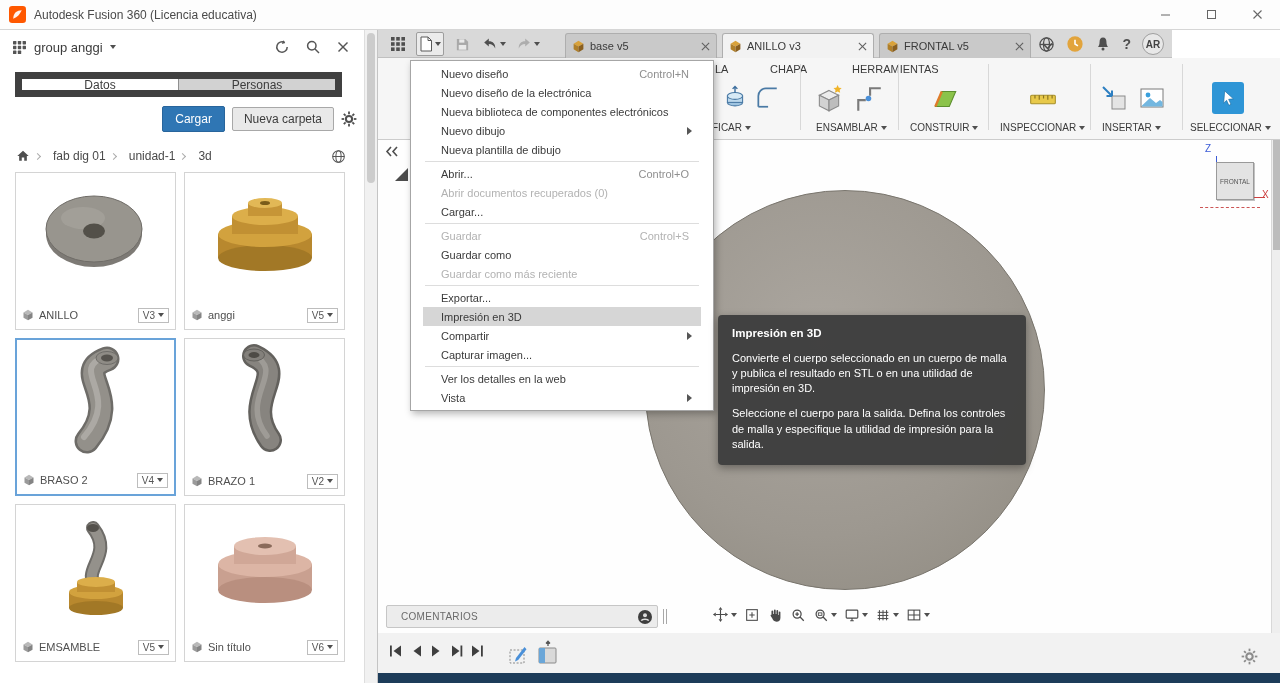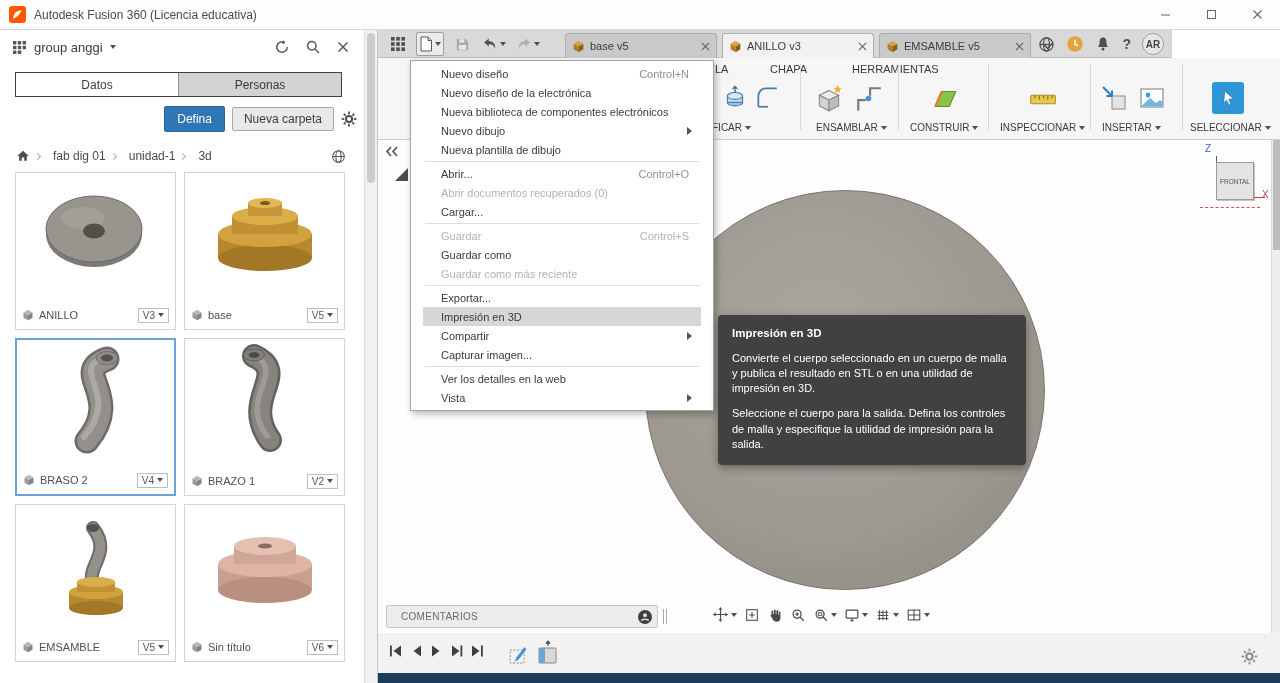--- a/index.html
+++ b/index.html
@@ -16,21 +16,21 @@
   .win-btn { width:46px; height:100%; display:flex; align-items:center; justify-content:center; }
 
   
   .left-panel { position:absolute; left:0; top:30px; width:378px; height:653px; background:#fff;
                 border-right:1px solid #c4c4c4; }
   .panel-header { position:absolute; left:0; top:0; width:362px; height:34px; display:flex;
                   align-items:center; padding:0 12px; gap:7px; }
   .team-name { font-size:13px; color:#3c3c3c; }
   .header-actions { margin-left:auto; display:flex; gap:15px; align-items:center; }
   .seg-tabs { position:absolute; left:15px; top:42px; width:327px; height:25px; display:flex;
-              border:1px solid #404040; }
+              border:7px solid #404040; }
   .seg-tab { flex:1; display:flex; align-items:center; justify-content:center; font-size:12px;
              color:#3c3c3c; background:#d2d2d2; cursor:default; }
   .seg-tab.active { background:#ffffff; }
   .seg-tab + .seg-tab { border-left:1px solid #8f8f8f; }
   .panel-actions { position:absolute; right:20px; top:76px; display:flex; gap:7px; align-items:center; }
   .btn-cargar { background:#2f76b4; color:#fff; border:1px solid #28659c; font-size:12px;
                 padding:5px 12px; border-radius:2px; font-family:inherit; }
   .btn-nueva { background:#e9e9e9; border:1px solid #a8a8a8; color:#3c3c3c; font-size:12px;
                padding:4px 11px; border-radius:2px; font-family:inherit; }
   .breadcrumb { position:absolute; left:16px; top:116px; width:330px; height:20px; display:flex;
@@ -215,21 +215,21 @@
         </span>
       </span>
     </div>
 
     <div class="seg-tabs">
       <div class="seg-tab active">Datos</div>
       <div class="seg-tab">Personas</div>
     </div>
 
     <div class="panel-actions">
-      <button class="btn-cargar">Defina</button>
+      <button class="btn-cargar">Cargar</button>
       <button class="btn-nueva">Nueva carpeta</button>
       <span>
         <svg width="16" height="16" viewBox="0 0 16 16">
             <circle cx="8" cy="8" r="3.1" fill="none" stroke="#4f4f4f" stroke-width="2"></circle>
             <g stroke="#4f4f4f" stroke-width="1.8">
               <line x1="8" y1="0.6" x2="8" y2="3.2"></line>
               <line x1="8" y1="12.8" x2="8" y2="15.4"></line>
               <line x1="0.6" y1="8" x2="3.2" y2="8"></line>
               <line x1="12.8" y1="8" x2="15.4" y2="8"></line>
               <line x1="2.8" y1="2.8" x2="4.6" y2="4.6"></line>
@@ -303,21 +303,21 @@
             </svg>
         </div>
         <div class="meta">
           <span>
               <svg width="12" height="12" viewBox="0 0 16 16">
                 <path d="M8 1 L14 4.5 L8 8 L2 4.5 Z" fill="#b9b9b9"></path>
                 <path d="M2 4.5 L8 8 V15 L2 11.5 Z" fill="#9a9a9a"></path>
                 <path d="M14 4.5 L8 8 V15 L14 11.5 Z" fill="#848484"></path>
               </svg>
             </span>
-          <span class="name">base</span>
+          <span class="name">anggi</span>
           <span class="version-chip">
               <span>V5</span>
               <span class="tri-down sm"></span>
             </span>
         </div>
       </div>
 
       <div class="card selected">
         <div class="thumb">
           <svg width="150" height="120" viewBox="0 0 150 120">
@@ -509,21 +509,21 @@
           </span>
       </div>
       <div class="doc-tab">
         <span>
             <svg width="13" height="13" viewBox="0 0 16 16">
               <path d="M8 1 L14 4.5 L8 8 L2 4.5 Z" fill="#d9a23a"></path>
               <path d="M2 4.5 L8 8 V15 L2 11.5 Z" fill="#b07f28"></path>
               <path d="M14 4.5 L8 8 V15 L14 11.5 Z" fill="#8a5f1e"></path>
             </svg>
           </span>
-        <span class="dt-label">EMSAMBLE v5</span>
+        <span class="dt-label">FRONTAL v5</span>
         <span>
             <svg width="9" height="9" viewBox="0 0 10 10" stroke="#5f5f5f" stroke-width="1.2">
               <line x1="1" y1="1" x2="9" y2="9"></line>
               <line x1="9" y1="1" x2="1" y2="9"></line>
             </svg>
           </span>
       </div>
       <div class="tab-sq">
         <svg width="11" height="8" viewBox="0 0 11 8" fill="none" stroke="#4f4f4f" stroke-width="1.5">
             <path d="M1 1.5 L5.5 6.5 L10 1.5"></path>

